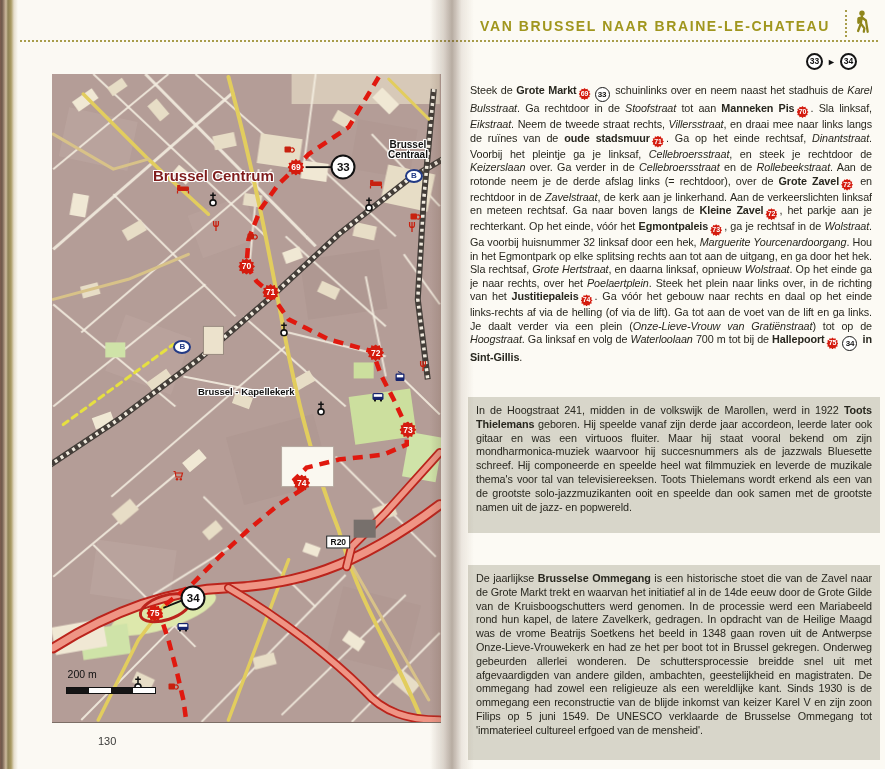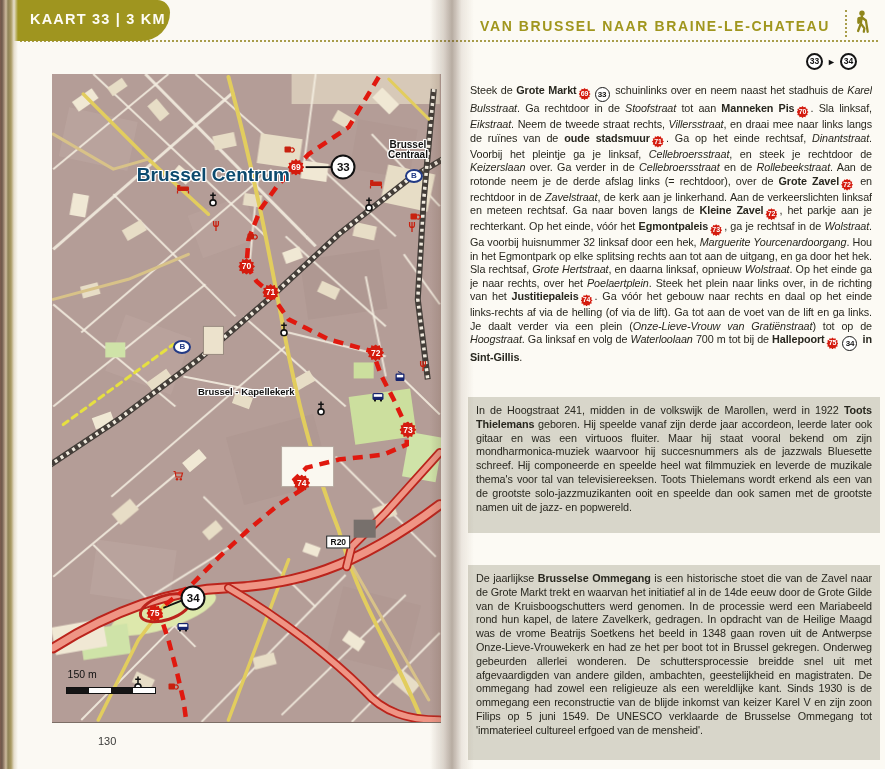--- a/index.html
+++ b/index.html
@@ -21,21 +21,21 @@
   
   .map{position:absolute;left:52px;top:74px;width:389px;height:648px;background:#b49d97;overflow:hidden;box-shadow:0 1px 0 #7c6e66;}
   .map svg.base{position:absolute;left:0;top:0;}
   .mk{position:absolute;width:17px;height:17px;transform:translate(-50%,-50%);background:#d41b0e;color:#fff;
     font-size:8.5px;font-weight:bold;line-height:17px;text-align:center;z-index:6;
     clip-path:polygon(100% 50%,88.6% 60.4%,93.3% 75%,78.3% 78.3%,75% 93.3%,60.4% 88.6%,50% 100%,39.6% 88.6%,25% 93.3%,21.7% 78.3%,6.7% 75%,11.4% 60.4%,0% 50%,11.4% 39.6%,6.7% 25%,21.7% 21.7%,25% 6.7%,39.6% 11.4%,50% 0%,60.4% 11.4%,75% 6.7%,78.3% 21.7%,93.3% 25%,88.6% 39.6%);}
   .mlink{position:absolute;width:21px;height:21px;transform:translate(-50%,-50%);background:#fff;border:2.5px solid #111;
     border-radius:50%;color:#111;font-weight:bold;font-size:11.5px;line-height:21px;text-align:center;z-index:7;}
   .poi{position:absolute;transform:translate(-50%,-50%);z-index:4;line-height:0;}
   .halo{text-shadow:1px 0 0 #fff,-1px 0 0 #fff,0 1px 0 #fff,0 -1px 0 #fff,1px 1px 0 #fff,-1px -1px 0 #fff,1px -1px 0 #fff,-1px 1px 0 #fff;}
-  .map-label-big{position:absolute;z-index:5;font-weight:bold;font-size:19px;color:#0c4a6e;white-space:nowrap;transform:translate(-50%,-50%);}
+  .map-label-big{position:absolute;z-index:5;font-weight:bold;font-size:15px;color:#7f1d1d;white-space:nowrap;transform:translate(-50%,-50%);}
   .map-label-sm{position:absolute;z-index:5;font-weight:bold;font-size:9.5px;color:#111;white-space:nowrap;}
   .blogo{position:absolute;z-index:5;width:14px;height:10px;border:2px solid #223a85;border-radius:50%;background:#fff;
     color:#223a85;font-size:8px;font-weight:bold;line-height:10px;text-align:center;transform:translate(-50%,-50%);}
   .rlabel{position:absolute;z-index:5;background:#fff;border:1.5px solid #111;color:#111;font-weight:bold;font-size:8.5px;
     padding:0 3px;line-height:11px;transform:translate(-50%,-50%);}
   .scale-label{position:absolute;left:4%;top:91.6%;z-index:5;font-size:10.5px;color:#111;}
   .scale-bar{position:absolute;left:3.5%;top:94.6%;width:88px;height:5px;border:1px solid #111;display:flex;z-index:5;background:#fff;}
   .scale-bar i{flex:1;}
   .scale-bar i:nth-child(odd){background:#151515;}
   
@@ -64,23 +64,20 @@
   .rp-footer{position:absolute;top:742px;right:48px;font-size:9.5px;color:#55534b;display:flex;align-items:center;white-space:nowrap;}
   .rp-footer .divider{display:inline-block;width:0;height:10px;border-left:1px solid #8d8a80;margin:0 7px;}
   .rp-footer .pn{color:#33322c;font-size:10px;}
 </style>
 </head>
 <body>
 
 <div class="spread">
 
   <div class="page-left">
-    <div class="kaart-tab">
-      <span>KAART 33 | 3 KM</span>
-    </div>
 
     <div class="map">
       <svg class="base" width="389" height="648" viewBox="0 0 386 647">
         <rect x="0" y="0" width="386" height="647" fill="#b49d97"></rect>
 
         <g opacity="0.35">
           <rect x="10" y="40" width="70" height="50" fill="#c4aea8" transform="rotate(12 45 65)"></rect>
           <rect x="250" y="180" width="80" height="60" fill="#a78f89" transform="rotate(-8 290 210)"></rect>
           <rect x="60" y="250" width="70" height="60" fill="#c2aca6" transform="rotate(20 95 280)"></rect>
           <rect x="180" y="350" width="90" height="70" fill="#aa928c" transform="rotate(-15 225 385)"></rect>
@@ -206,21 +203,21 @@
       <div id="map-overlay" style="position:absolute;left:0;top:0;width:100%;height:100%;">
         <div class="map-label-big halo" style="left:41.5%;top:15.6%;">Brussel Centrum</div>
         <div class="map-label-sm halo" style="left:91.5%;top:11.6%;transform:translate(-50%,-50%);text-align:center;font-size:10px;line-height:9.5px;">
           <span>Brussel</span><br>
           <span>Centraal</span>
         </div>
         <div class="blogo" style="left:93%;top:15.8%;">B</div>
         <div class="blogo" style="left:33.5%;top:42.1%;">B</div>
         <div class="map-label-sm halo" style="left:37.5%;top:42.9%;transform:translateY(-50%);margin-top:39px;">Brussel - Kapellekerk</div>
         <div class="rlabel" style="left:73.6%;top:72.2%;">R20</div>
-        <div class="scale-label">150 m</div>
+        <div class="scale-label">200 m</div>
         <div class="scale-bar">
             <i></i>
             <i></i>
             <i></i>
             <i></i>
           </div>
       <div class="mk" style="left: 62.7%; top: 14.4%;">69</div>
           <div class="mk" style="left: 50%; top: 29.7%;">70</div>
           <div class="mk" style="left: 56.2%; top: 33.7%;">71</div>
           <div class="mk" style="left: 83.2%; top: 43%;">72</div>

